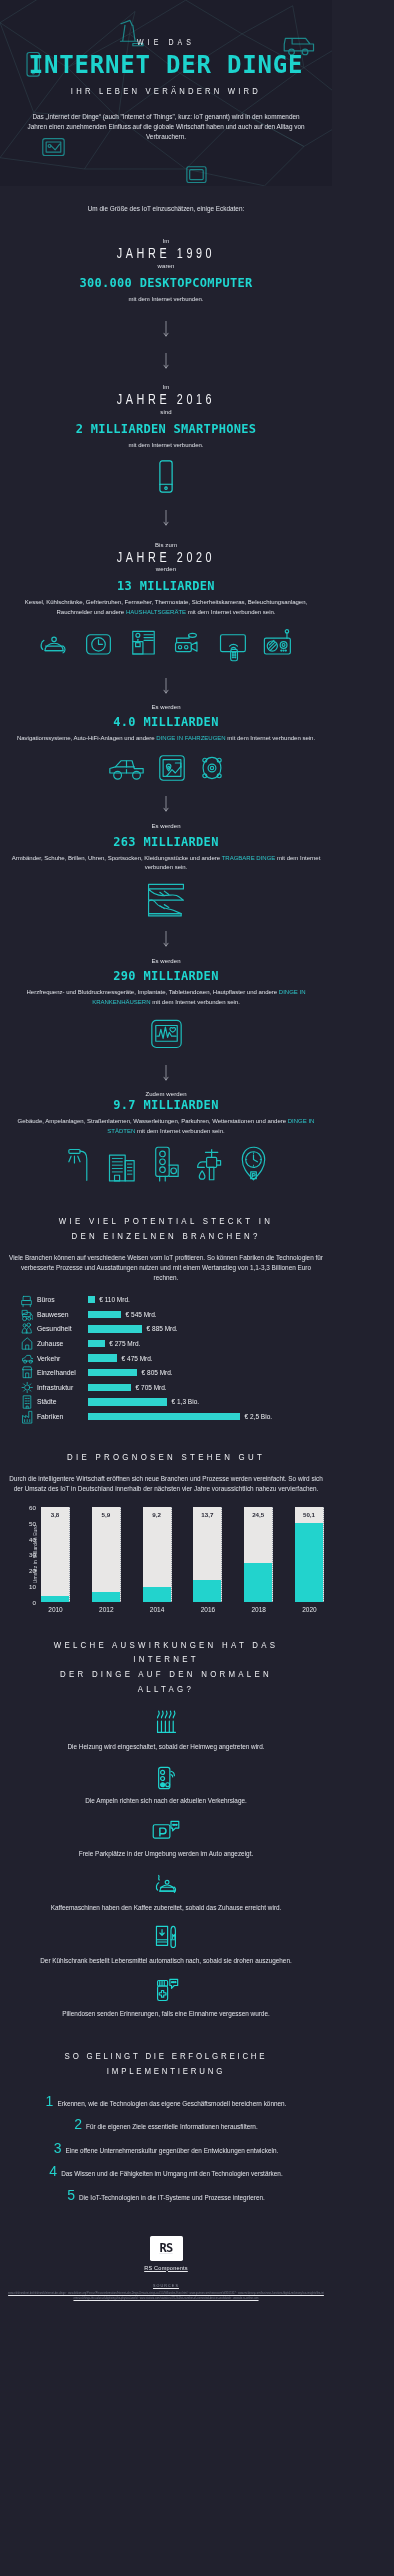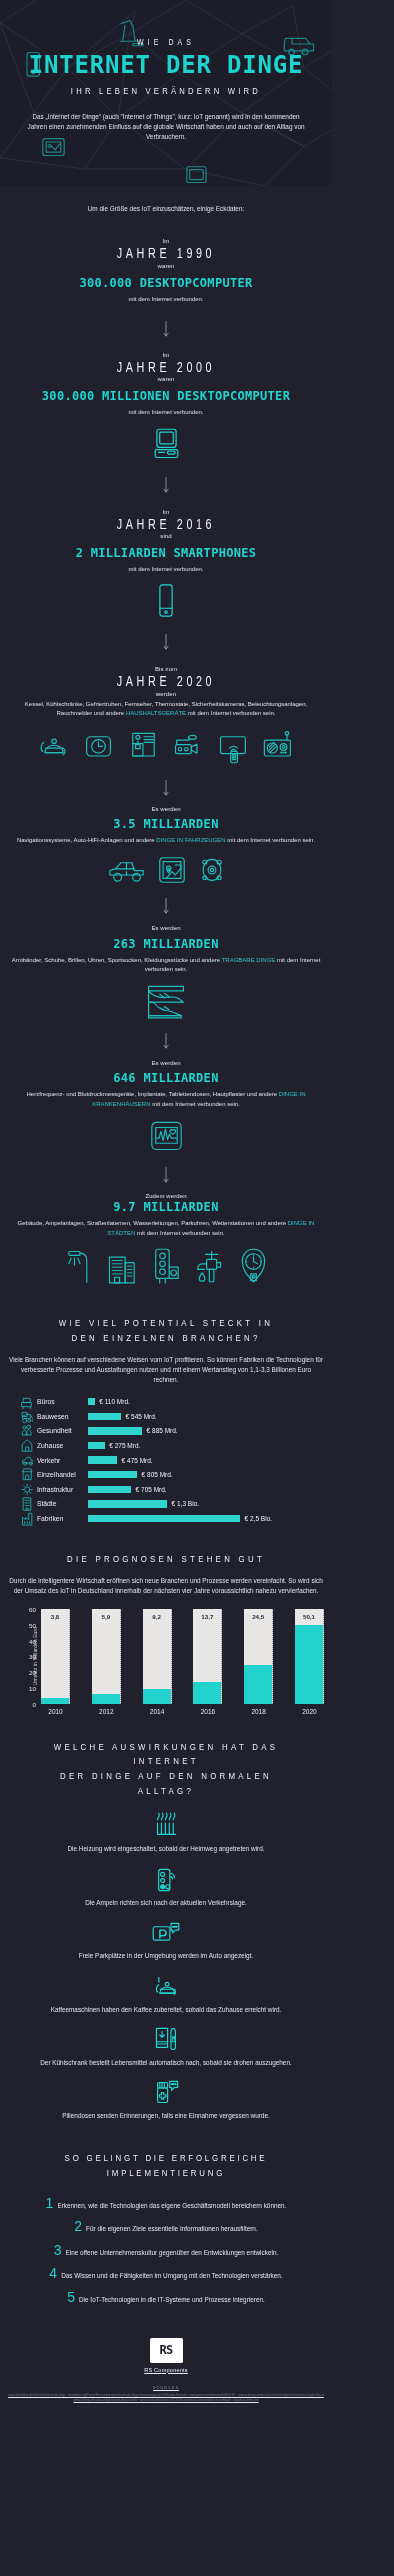--- a/index.html
+++ b/index.html
@@ -296,38 +296,20 @@
     <div class="small-label">waren</div>
     <div class="bignum" style="margin-top:6.8px;">300.000 DESKTOPCOMPUTER</div>
     <div class="desc">mit dem Internet verbunden.</div>
   </div>
 
   <svg class="arrow" style="margin-top:17px;" viewBox="0 0 14 30">
     <line x1="7" y1="0" x2="7" y2="26" stroke="#b9bcc6" stroke-width="1.2"></line>
     <path d="M3 21 L7 27 L11 21" fill="none" stroke="#b9bcc6" stroke-width="1.2"></path>
   </svg>
 
-  <div class="sec" style="margin-top:13.5px;">
-    <div class="small-label">Im</div>
-    <div class="year">JAHRE 2000</div>
-    <div class="small-label">waren</div>
-    <div class="bignum" style="margin-top:6.8px;">300.000 MILLIONEN DESKTOPCOMPUTER</div>
-    <div class="desc">mit dem Internet verbunden.</div>
-    <div class="icons-row" style="margin-top:10px;">
-      <svg width="35" height="35" viewBox="0 0 62 62">
-        <g class="stroke-t">
-          <rect x="14" y="4" width="34" height="32" rx="4"></rect>
-          <rect x="19" y="9" width="24" height="21" rx="2"></rect>
-          <rect x="11" y="40" width="40" height="14" rx="3"></rect>
-          <line x1="17" y1="45" x2="27" y2="45"></line>
-          <rect x="33" y="43" width="13" height="5" rx="1.5"></rect>
-        </g>
-      </svg>
-    </div>
-  </div>
 
   <svg class="arrow" style="margin-top:14.6px;" viewBox="0 0 14 30">
     <line x1="7" y1="0" x2="7" y2="26" stroke="#b9bcc6" stroke-width="1.2"></line>
     <path d="M3 21 L7 27 L11 21" fill="none" stroke="#b9bcc6" stroke-width="1.2"></path>
   </svg>
 
   <div class="sec" style="margin-top:14.6px;">
     <div class="small-label">Im</div>
     <div class="year">JAHRE 2016</div>
     <div class="small-label">sind</div>
@@ -346,20 +328,21 @@
 
   <svg class="arrow" style="margin-top:16px;" viewBox="0 0 14 30">
     <line x1="7" y1="0" x2="7" y2="26" stroke="#b9bcc6" stroke-width="1.2"></line>
     <path d="M3 21 L7 27 L11 21" fill="none" stroke="#b9bcc6" stroke-width="1.2"></path>
   </svg>
 
   <div class="sec" style="margin-top:14.6px;">
     <div class="small-label">Bis zum</div>
     <div class="year">JAHRE 2020</div>
     <div class="small-label">werden</div>
+    <div class="bignum" style="margin-top:6.8px;">13 MILLIARDEN</div>
     <div class="desc">
       <span>Kessel, Kühlschränke, Gefriertruhen, Fernseher, Thermostate, Sicherheitskameras, Beleuchtungsanlagen, Rauchmelder und andere </span><span class="hl">HAUSHALTSGERÄTE</span><span> mit dem Internet verbunden sein.</span>
     </div>
     <div class="icons-row" style="margin-top:11.3px;">
       <svg width="35" height="35" viewBox="0 0 62 62">
         <g class="stroke">
           <path d="M12 38 c-5 -4 -3 -14 2 -16"></path>
           <path d="M16 40 a16 13 0 0 1 32 0 z"></path>
           <line x1="17" y1="32" x2="47" y2="32"></line>
           <circle cx="32" cy="20" r="4"></circle>
@@ -427,21 +410,21 @@
     </div>
   </div>
 
   <svg class="arrow" style="margin-top:14.6px;" viewBox="0 0 14 30">
     <line x1="7" y1="0" x2="7" y2="26" stroke="#b9bcc6" stroke-width="1.2"></line>
     <path d="M3 21 L7 27 L11 21" fill="none" stroke="#b9bcc6" stroke-width="1.2"></path>
   </svg>
 
   <div class="sec" style="margin-top:9px;">
     <div class="small-label">Es werden</div>
-    <div class="bignum" style="margin-top:5.6px;">3.5 MILLIARDEN</div>
+    <div class="bignum" style="margin-top:5.6px;">4.0 MILLIARDEN</div>
     <div class="desc">
       <span>Navigationssysteme, Auto-HiFi-Anlagen und andere </span><span class="hl">DINGE IN FAHRZEUGEN</span><span> mit dem Internet verbunden sein.</span>
     </div>
     <div class="icons-row" style="margin-top:9px;">
       <svg width="41" height="30" viewBox="0 0 72 54">
         <g class="stroke">
           <path d="M6 36 v-8 l10 -3 l10 -11 h20 l4 14 h16 v8 z"></path>
           <line x1="36" y1="14" x2="36" y2="25"></line>
           <line x1="16" y1="25" x2="50" y2="25"></line>
           <line x1="36" y1="30" x2="36" y2="36"></line>
@@ -498,21 +481,21 @@
     </div>
   </div>
 
   <svg class="arrow" style="margin-top:13.5px;" viewBox="0 0 14 30">
     <line x1="7" y1="0" x2="7" y2="26" stroke="#b9bcc6" stroke-width="1.2"></line>
     <path d="M3 21 L7 27 L11 21" fill="none" stroke="#b9bcc6" stroke-width="1.2"></path>
   </svg>
 
   <div class="sec" style="margin-top:10px;">
     <div class="small-label">Es werden</div>
-    <div class="bignum" style="margin-top:5.6px;">646 MILLIARDEN</div>
+    <div class="bignum" style="margin-top:5.6px;">290 MILLIARDEN</div>
     <div class="desc">
       <span>Herzfrequenz- und Blutdruckmessgeräte, Implantate, Tablettendosen, Hautpflaster und andere </span><span class="hl">DINGE IN KRANKENHÄUSERN</span><span> mit dem Internet verbunden sein.</span>
     </div>
     <div class="icons-row" style="margin-top:10px;">
       <svg width="35" height="35" viewBox="0 0 62 62">
         <g class="stroke">
           <rect x="5" y="6" width="52" height="48" rx="8"></rect>
           <rect x="12" y="15" width="38" height="28"></rect>
           <path d="M14 34 l4 0 l3 -12 l4 16 l4 -20 l4 18 l3 -9 l4 7 h8"></path>
           <path d="M42 20 c1.6 -2.4 5 -1.2 5 1.6 c0 2.6 -5 5.4 -5 5.4 s-5 -2.8 -5 -5.4 c0 -2.8 3.4 -4 5 -1.6z"></path>

